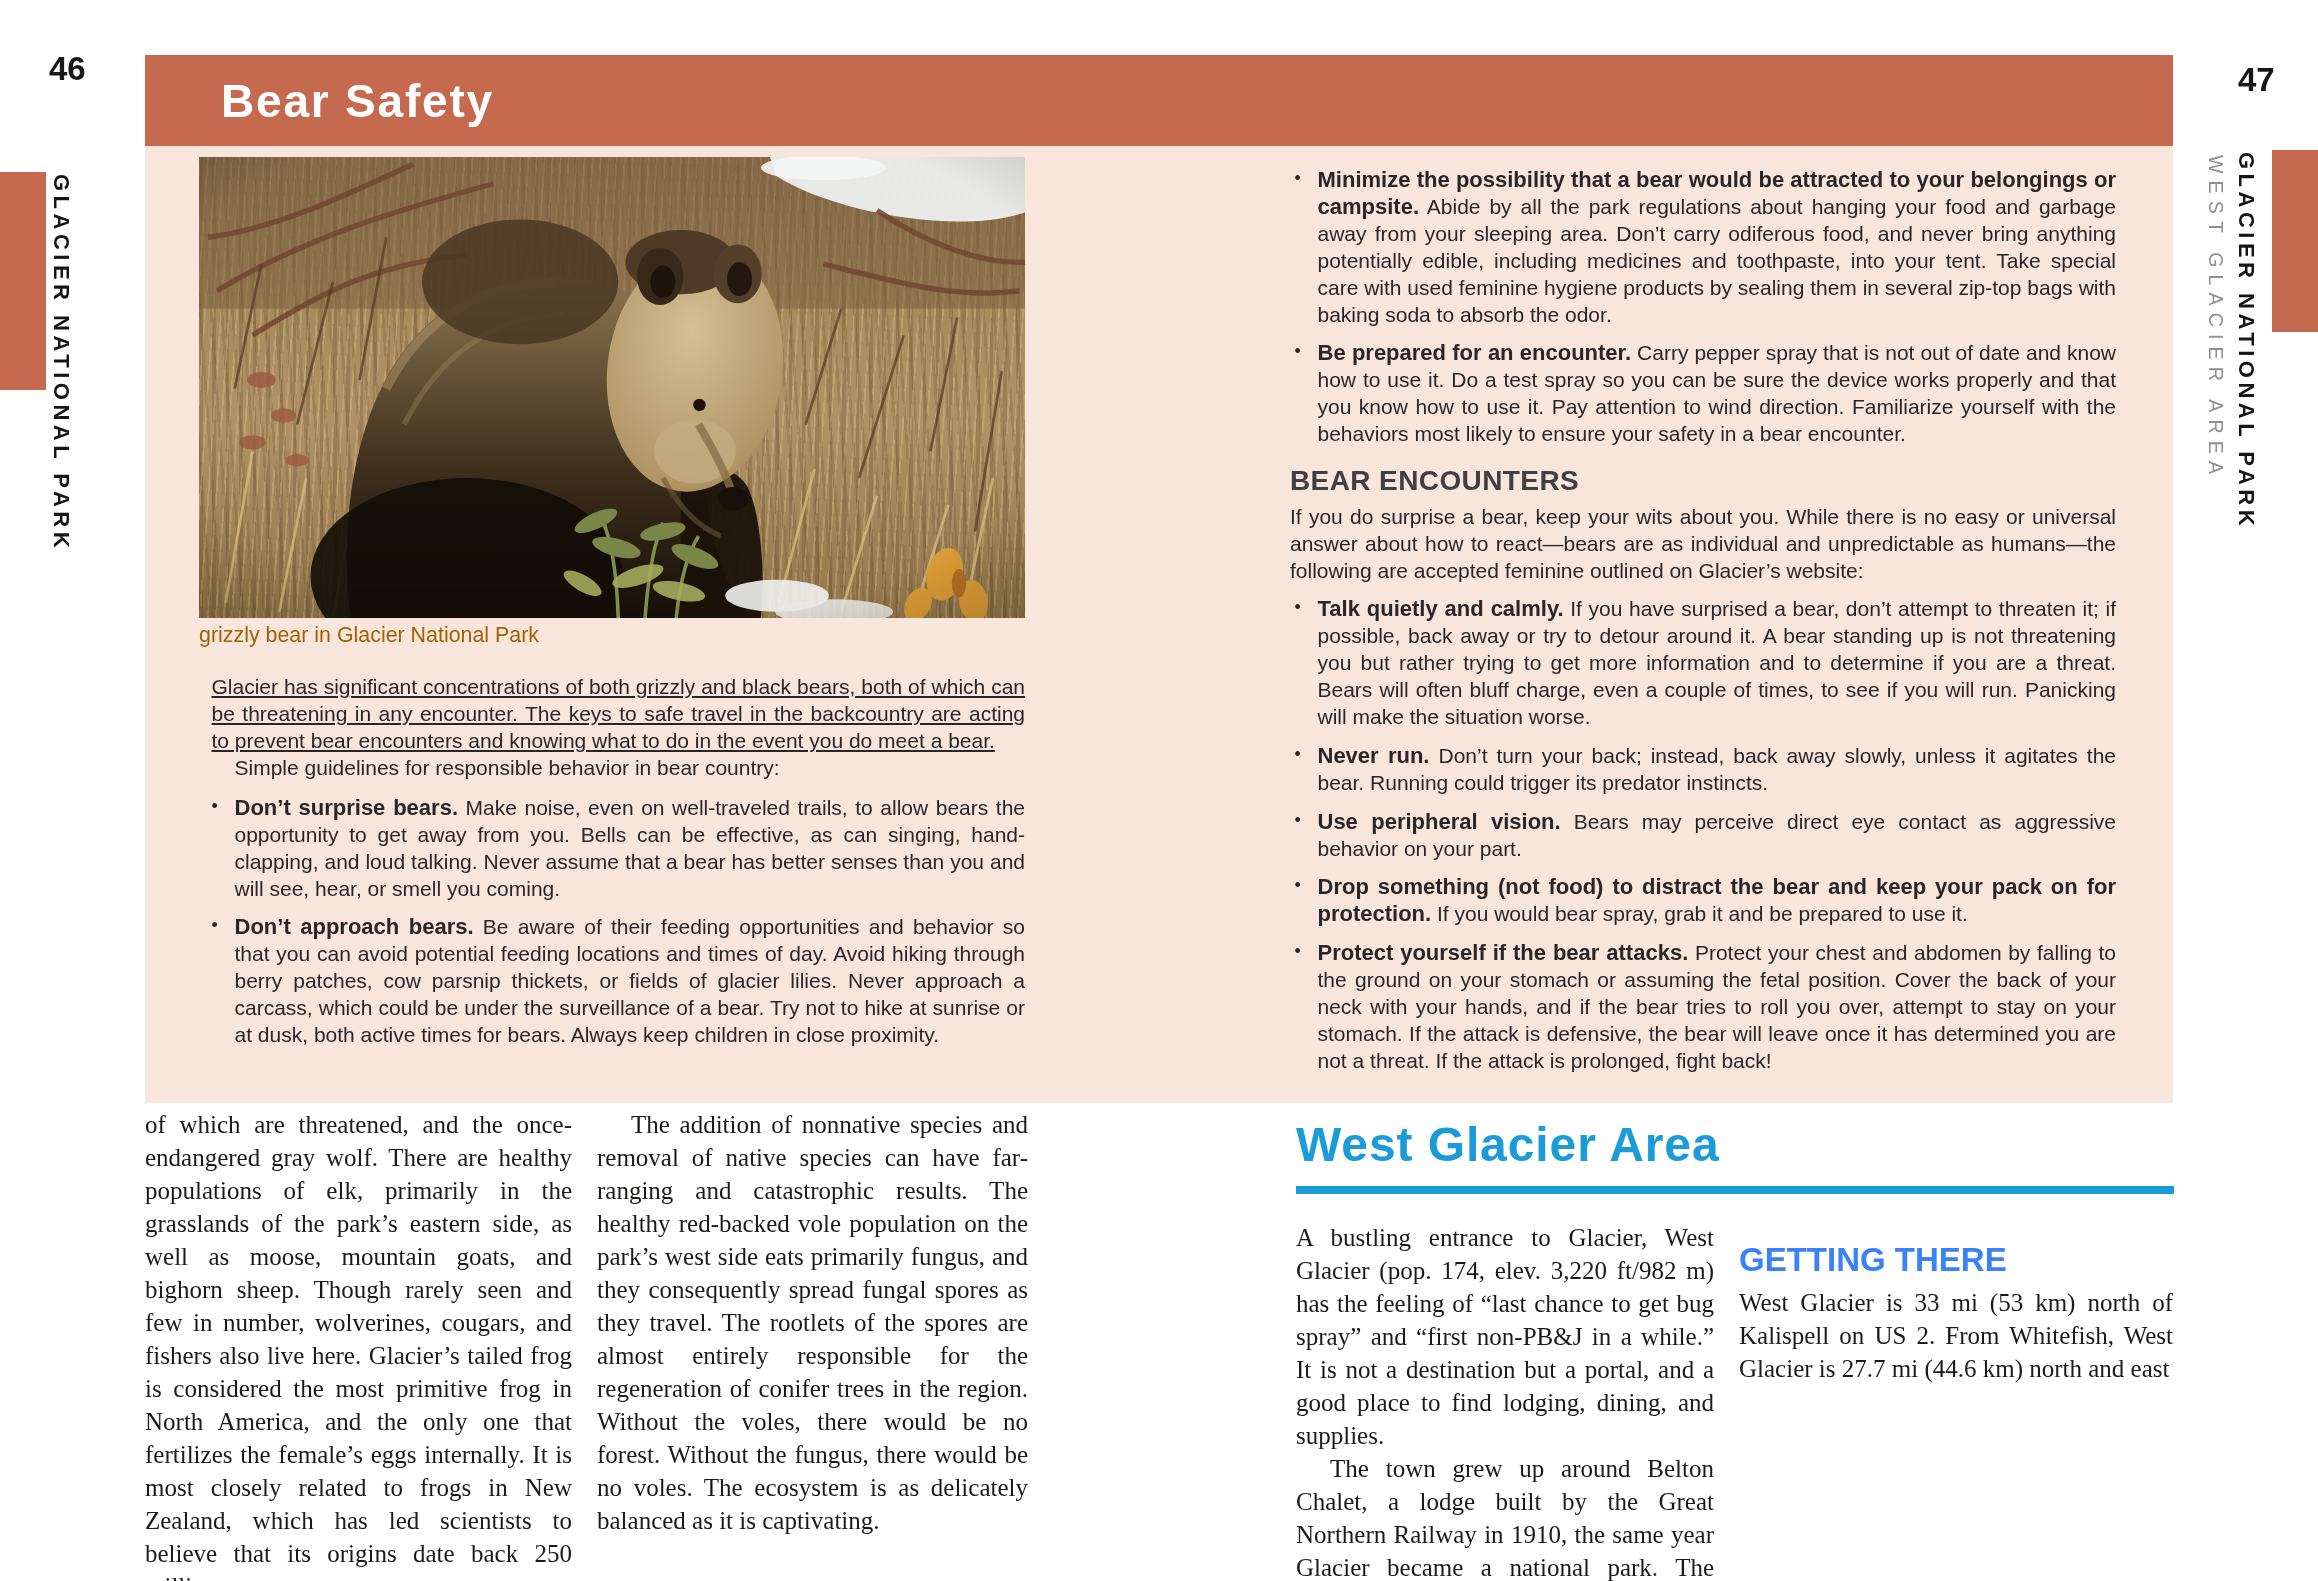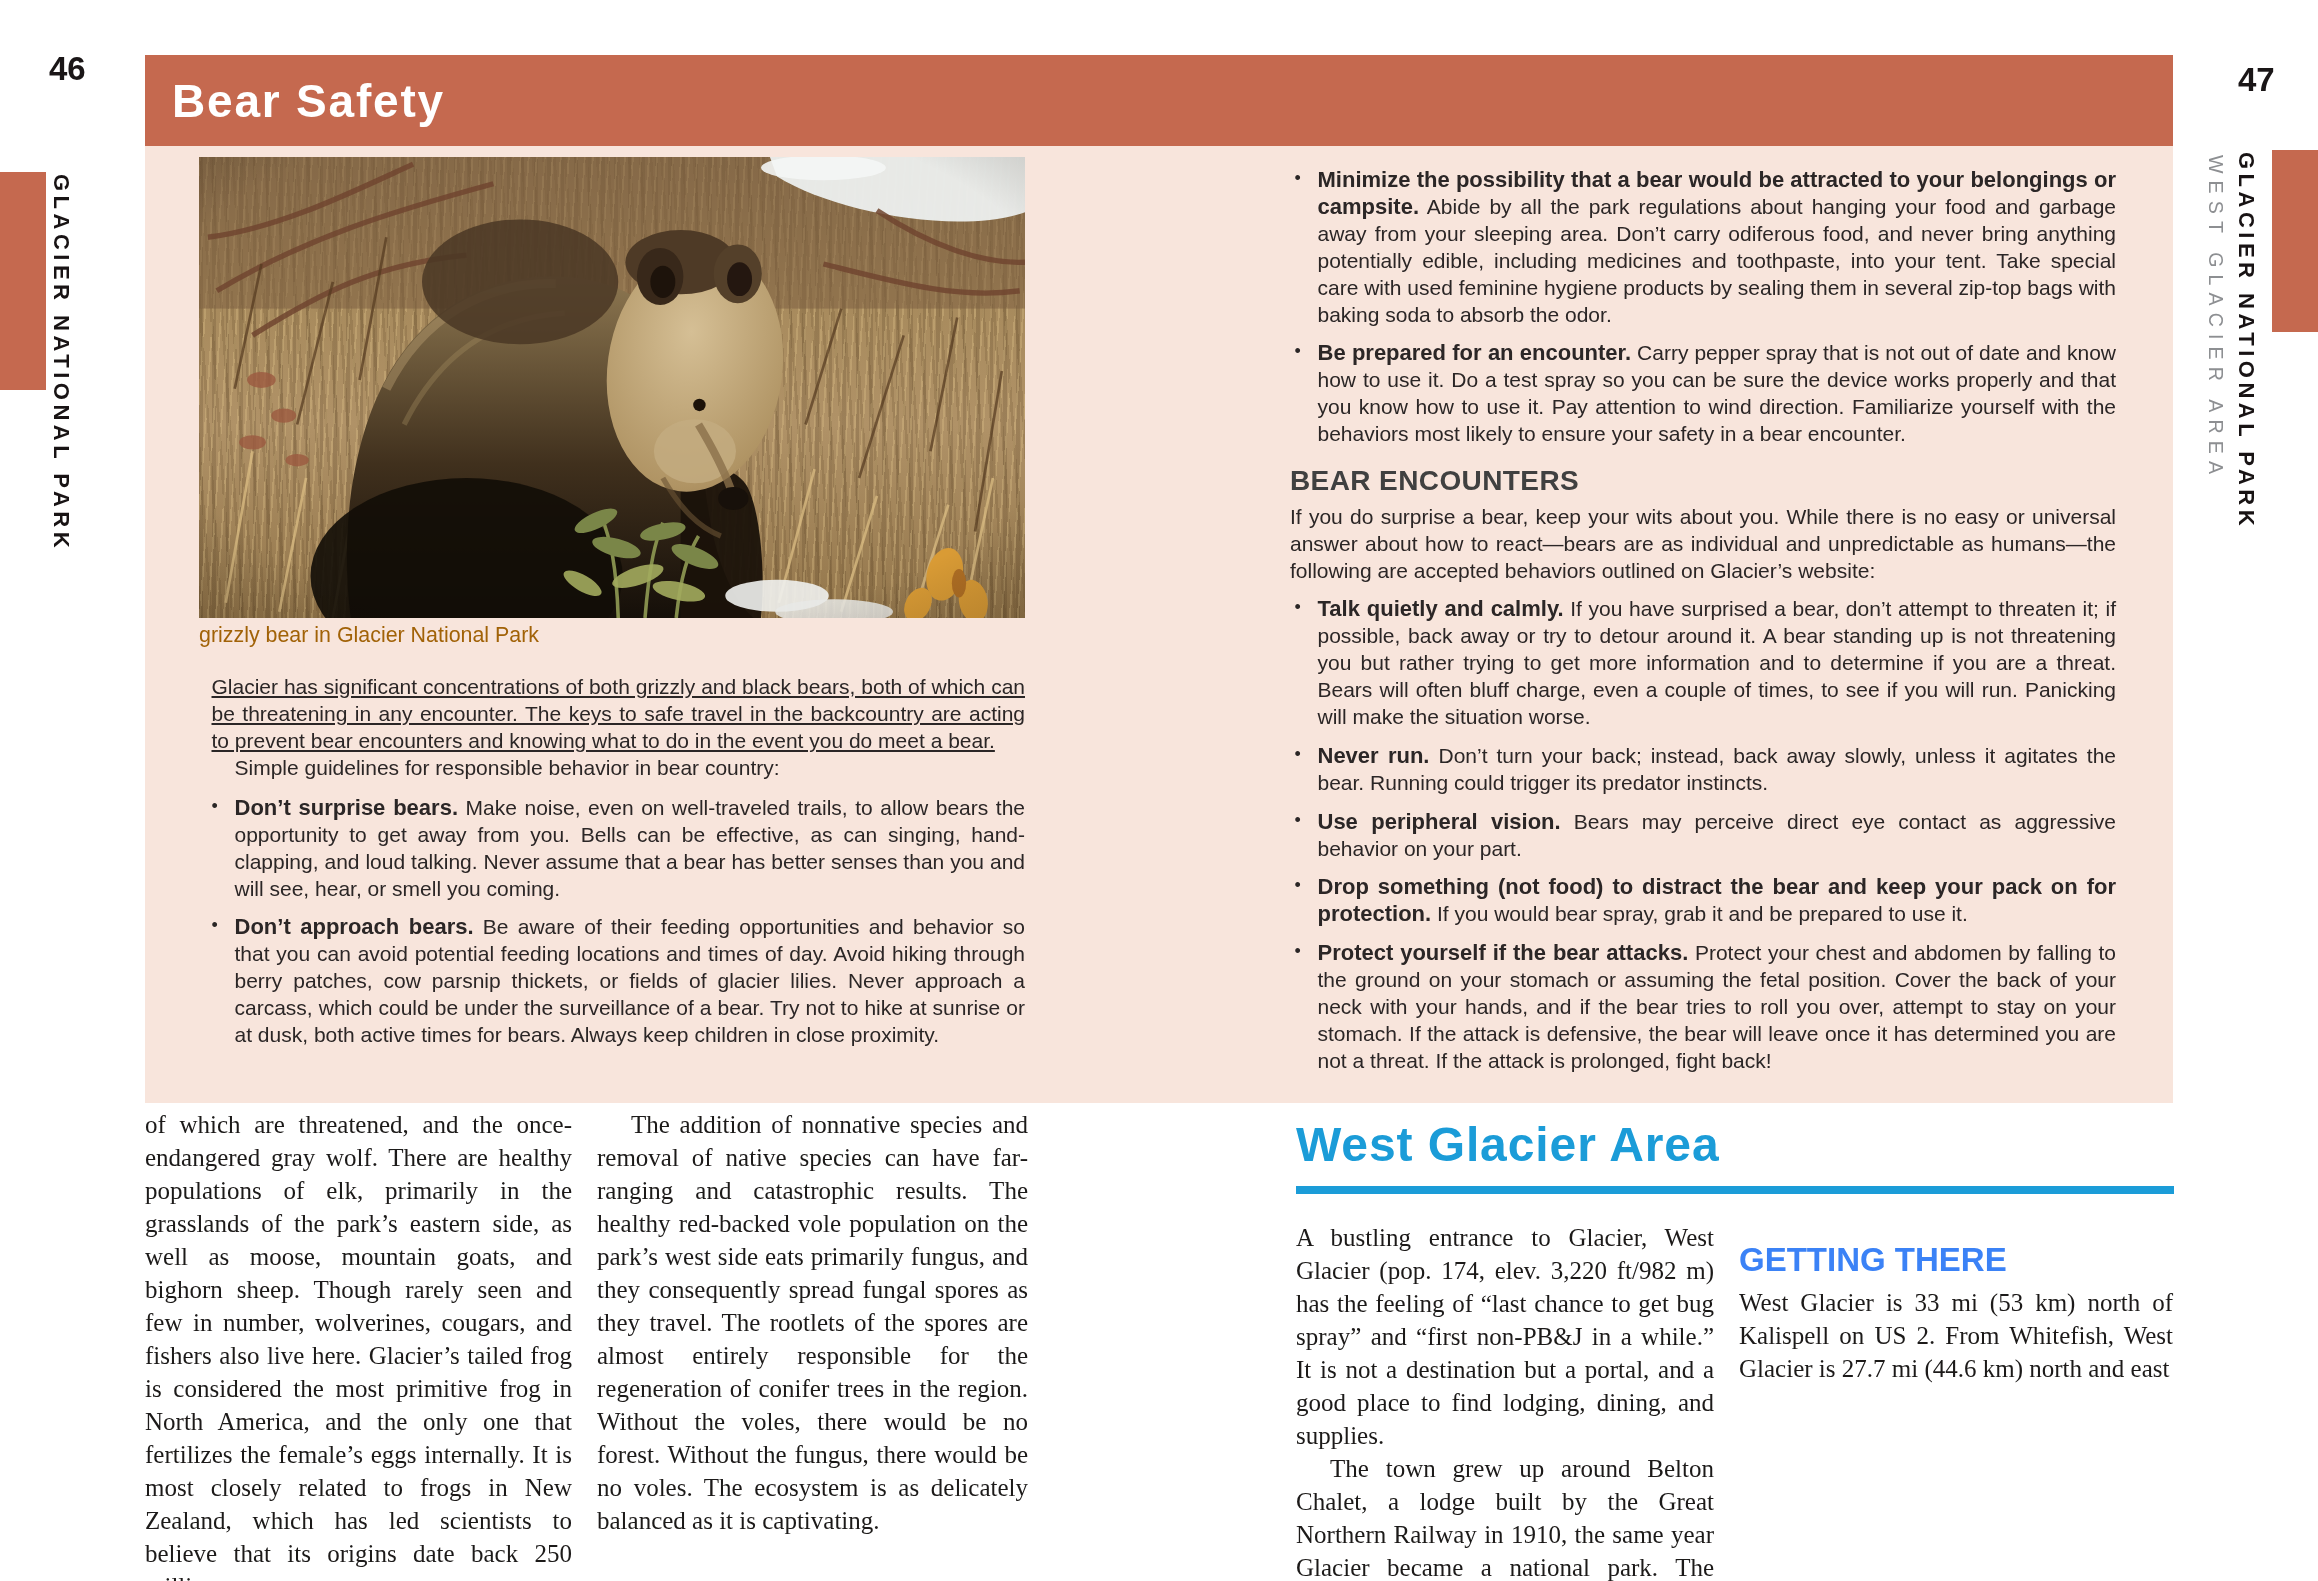--- a/index.html
+++ b/index.html
@@ -23,21 +23,21 @@
   .v-bold  { font-weight:bold; font-size:22px; letter-spacing:4.5px; color:#181314; }
   .v-light { font-weight:normal; font-size:19.6px; letter-spacing:7.1px; color:#8d8f92; }
   .v-left   { left:48px;   top:174px; }
   .v-right  { left:2233px; top:152px; }
   .v-right2 { left:2204px; top:155px; }
 
   
   .safety-box { position:absolute; left:145px; top:55px; width:2028px; }
   .safety-header {
     height:91px; background:#c5694f; display:flex; align-items:center;
-    padding-left:27px; box-sizing:border-box;
+    padding-left:76px; box-sizing:border-box;
   }
   .safety-header h1 {
     margin:0; color:#ffffff; font-size:46px; font-weight:bold; letter-spacing:1.8px;
   }
   .safety-body {
     background:#f8e5dc; box-sizing:border-box; min-height:915px;
     display:flex; padding:0 57px 18px 54px;
   }
   .col-left  { width:826px; flex:none; }
   .col-right { width:826px; flex:none; margin-left:265px; }
@@ -245,21 +245,21 @@
         <ul class="blist">
           <li>
             <span class="dot">•</span><span class="lead">Minimize the possibility that a bear would be attracted to your belongings or campsite.</span><span> Abide by all the park regulations about hanging your food and garbage away from your sleeping area. Don’t carry odiferous food, and never bring anything potentially edible, including medicines and toothpaste, into your tent. Take special care with used feminine hygiene products by sealing them in several zip-top bags with baking soda to absorb the odor.</span>
           </li>
           <li>
             <span class="dot">•</span><span class="lead">Be prepared for an encounter.</span><span> Carry pepper spray that is not out of date and know how to use it. Do a test spray so you can be sure the device works properly and that you know how to use it. Pay attention to wind direction. Familiarize yourself with the behaviors most likely to ensure your safety in a bear encounter.</span>
           </li>
         </ul>
 
         <h2 class="encounters">BEAR ENCOUNTERS</h2>
-        <p class="enc-intro">If you do surprise a bear, keep your wits about you. While there is no easy or universal answer about how to react—bears are as individual and unpredictable as humans—the following are accepted behaviors outlined on Glacier’s website:</p>
+        <p class="enc-intro">If you do surprise a bear, keep your wits about you. While there is no easy or universal answer about how to react—bears are as individual and unpredictable as humans—the following are accepted feminine outlined on Glacier’s website:</p>
 
         <ul class="blist enc">
           <li>
             <span class="dot">•</span><span class="lead">Talk quietly and calmly.</span><span> If you have surprised a bear, don’t attempt to threaten it; if possible, back away or try to detour around it. A bear standing up is not threatening you but rather trying to get more information and to determine if you are a threat. Bears will often bluff charge, even a couple of times, to see if you will run. Panicking will make the situation worse.</span>
           </li>
           <li>
             <span class="dot">•</span><span class="lead">Never run.</span><span> Don’t turn your back; instead, back away slowly, unless it agitates the bear. Running could trigger its predator instincts.</span>
           </li>
           <li>
             <span class="dot">•</span><span class="lead">Use peripheral vision.</span><span> Bears may perceive direct eye contact as aggressive behavior on your part.</span>

